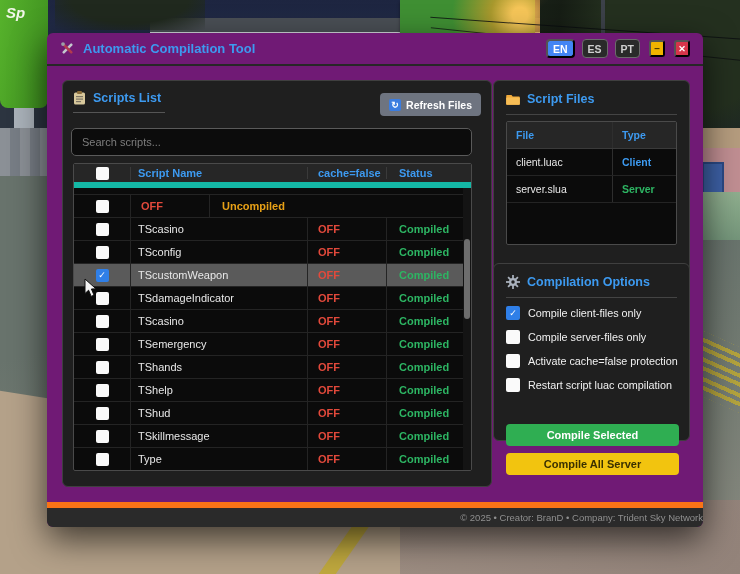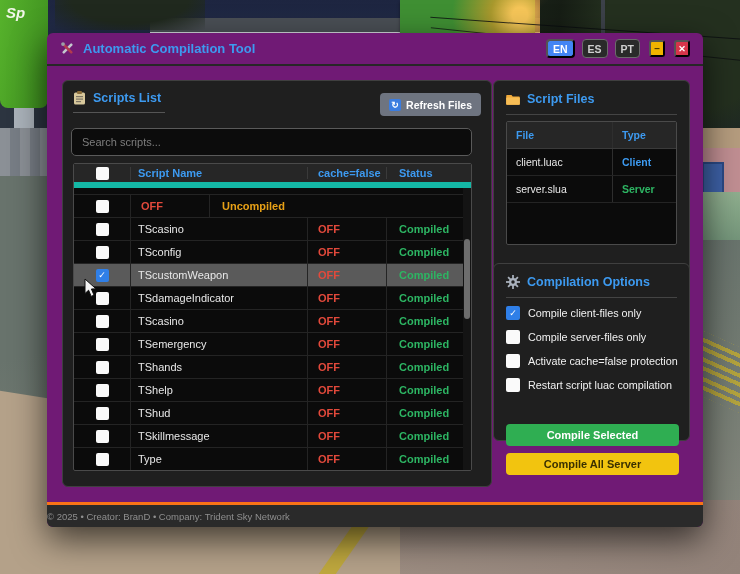--- a/index.html
+++ b/index.html
@@ -117,21 +117,21 @@
   .opt-list{position:absolute;left:12px;top:42px;width:173px;}
   .opt{display:flex;align-items:center;gap:8px;margin-bottom:10px;color:#f0f0f0;font-size:10.8px;}
   .opt .cb{width:14px;height:14px;}
   .warn{color:#e7b40f;font-size:8.6px;line-height:1.3;margin:-5px 0 9px 22px;font-weight:700;}
   .big-btn{position:absolute;left:12px;width:173px;height:22px;border:none;border-radius:4px;
       font-weight:700;font-size:11px;font-family:inherit;}
   .btn-sel{top:160px;background:#2fae52;color:#fff;}
   .btn-all{top:189px;background:#f2c40f;color:#3a3000;}
 
   .footer{position:absolute;left:0;bottom:0;width:100%;height:25px;background:#2a2a2a;
-      border-top:3px solid #f97316;display:flex;align-items:center;justify-content:flex-start;
+      border-top:6px solid #f97316;display:flex;align-items:center;justify-content:flex-end;
       color:#8f8f8f;font-size:9.5px;}
 
   .cursor{position:absolute;left:84px;top:278px;z-index:50;}
 </style>
 </head>
 <body>
 
 <div class="stage">
 
   <div class="bg bg-sky"></div>

